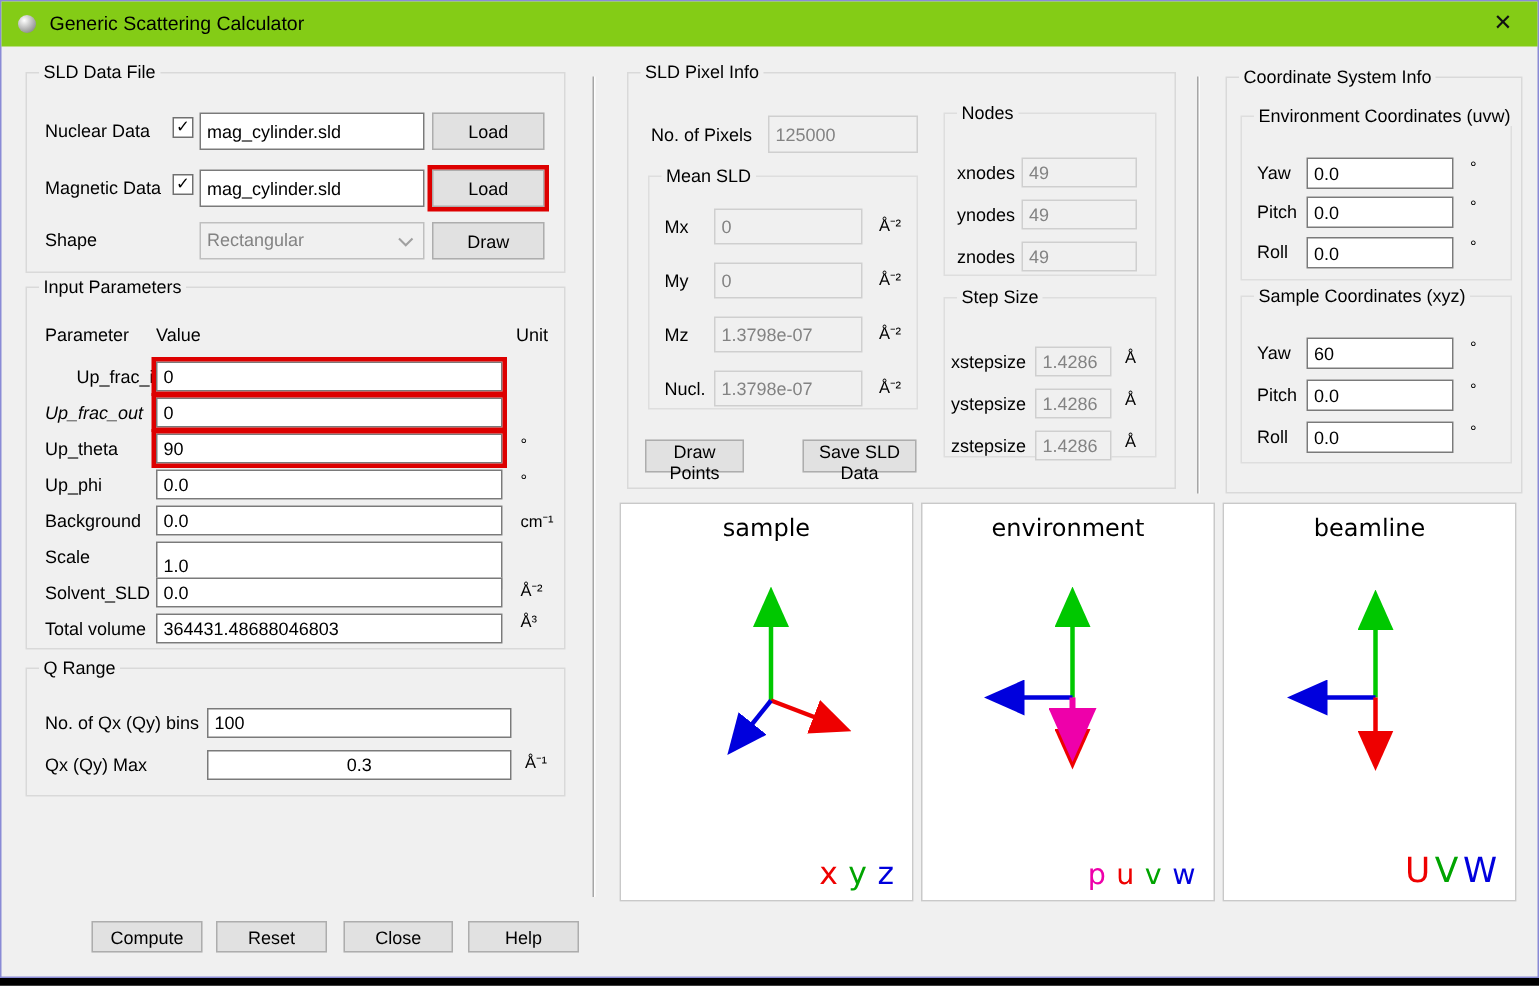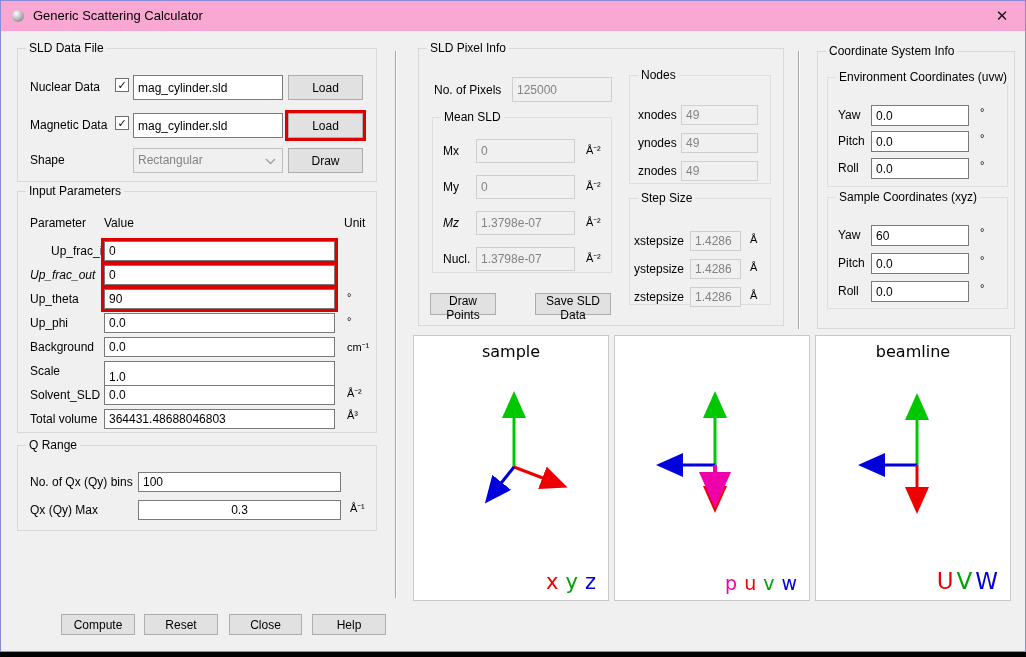--- a/index.html
+++ b/index.html
@@ -1,20 +1,20 @@
 <!DOCTYPE html>
 <html><head>
 <meta charset="utf-8">
 <style>
   * { box-sizing: border-box; margin: 0; padding: 0; }
   html,body { width:1026px; height:657px; background:#000; overflow:hidden;
               font-family:"Liberation Sans", sans-serif; }
   .window { position:absolute; left:0; top:0; width:1026px; height:652px;
             background:#f0f0f0; border:1px solid #8a8bd6; }
-  .titlebar { position:absolute; left:0; top:0; right:0; height:30px; background:#f9a8d4; }
+  .titlebar { position:absolute; left:0; top:0; right:0; height:30px; background:#84cc16; }
   .app-icon { position:absolute; left:11px; top:9px; width:12px; height:12px; border-radius:50%;
               background:radial-gradient(circle at 35% 30%, #ffffff, #9a9a9a 70%, #6f6f6f); }
   .title-text { position:absolute; left:32px; top:0; line-height:30px; font-size:13px; color:#000; }
   .close-btn { position:absolute; right:8px; top:0; width:30px; height:30px; text-align:center;
                line-height:30px; font-size:15px; color:#111; cursor:default; }
   .grp { position:absolute; border:1px solid #d9d9d9; }
   .gt { position:absolute; top:-8px; left:8px; background:#f0f0f0; padding:0 3px;
         font-size:12px; color:#000; white-space:nowrap; }
   .lbl { position:absolute; font-size:12px; color:#000000; white-space:nowrap; }
   .unit { position:absolute; font-size:11px; color:#000; white-space:nowrap; }
@@ -132,21 +132,21 @@
     <input class="inp dis" style="left: 93px; top: 28px; width: 100px; height: 25px;" disabled="" value="125000">
 
     <div class="grp" style="left:13px;top:68px;width:180px;height:156px;border-color:#dedede;">
       <span class="gt">Mean SLD</span>
       <span class="lbl" style="left:10px;top:26px;">Mx</span>
       <input class="inp dis" style="left: 43px; top: 21px; width: 99px; height: 24px;" disabled="" value="0">
       <span class="unit" style="left:153px;top:24px;">Å⁻²</span>
       <span class="lbl" style="left:10px;top:62px;">My</span>
       <input class="inp dis" style="left: 43px; top: 57px; width: 99px; height: 24px;" disabled="" value="0">
       <span class="unit" style="left:153px;top:60px;">Å⁻²</span>
-      <span class="lbl" style="left:10px;top:98px;font-style:italic;">Mz</span>
+      <span class="lbl" style="left:10px;top:98px;">Mz</span>
       <input class="inp dis" style="left: 43px; top: 93px; width: 99px; height: 24px;" disabled="" value="1.3798e-07">
       <span class="unit" style="left:153px;top:96px;">Å⁻²</span>
       <span class="lbl" style="left:10px;top:134px;">Nucl.</span>
       <input class="inp dis" style="left: 43px; top: 129px; width: 99px; height: 24px;" disabled="" value="1.3798e-07">
       <span class="unit" style="left:153px;top:132px;">Å⁻²</span>
     </div>
 
     <div class="grp" style="left:210px;top:26px;width:142px;height:109px;border-color:#dedede;">
       <span class="gt">Nodes</span>
       <span class="lbl" style="left:8px;top:32px;">xnodes</span>
@@ -222,20 +222,21 @@
           </marker>
       </defs>
       <line x1="100" y1="131" x2="100" y2="76" stroke="#00c800" stroke-width="3" marker-end="url(#ahg)"></line>
       <line x1="100" y1="131" x2="134" y2="144" stroke="#ee0000" stroke-width="3" marker-end="url(#ahr)"></line>
       <line x1="100" y1="131" x2="84" y2="151" stroke="#0000dd" stroke-width="3" marker-end="url(#ahb)"></line>
     </svg>
     <div class="legend lg-sample"><span style="color: rgb(238, 0, 0);">x</span><span style="color: rgb(0, 164, 0);">y</span><span style="color: rgb(0, 0, 221);">z</span></div>
   </div>
 
   <div class="plot" style="left:613px;">
+    <div class="ptitle">environment</div>
     <svg class="axes-svg" width="196" height="264">
       <line x1="100" y1="129" x2="100" y2="156" stroke="#ee0000" stroke-width="3" marker-end="url(#ahr)"></line>
       <line x1="100" y1="129" x2="100" y2="76" stroke="#00c800" stroke-width="3" marker-end="url(#ahg)"></line>
       <line x1="100" y1="129" x2="62" y2="129" stroke="#0000dd" stroke-width="3" marker-end="url(#ahb)"></line>
       <line x1="100" y1="129" x2="100" y2="144" stroke="#ee00aa" stroke-width="4" marker-end="url(#ahm)"></line>
     </svg>
     <div class="legend lg-env"><span style="color: rgb(238, 0, 170);">p</span><span style="color: rgb(238, 0, 0);">u</span><span style="color: rgb(0, 164, 0);">v</span><span style="color: rgb(0, 0, 221);">w</span></div>
   </div>
 
   <div class="plot" style="left:814px;">

